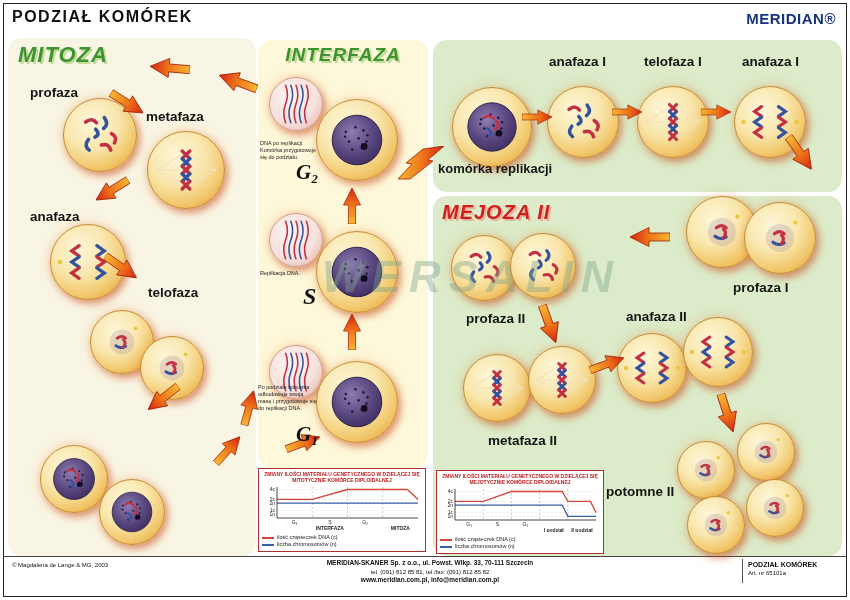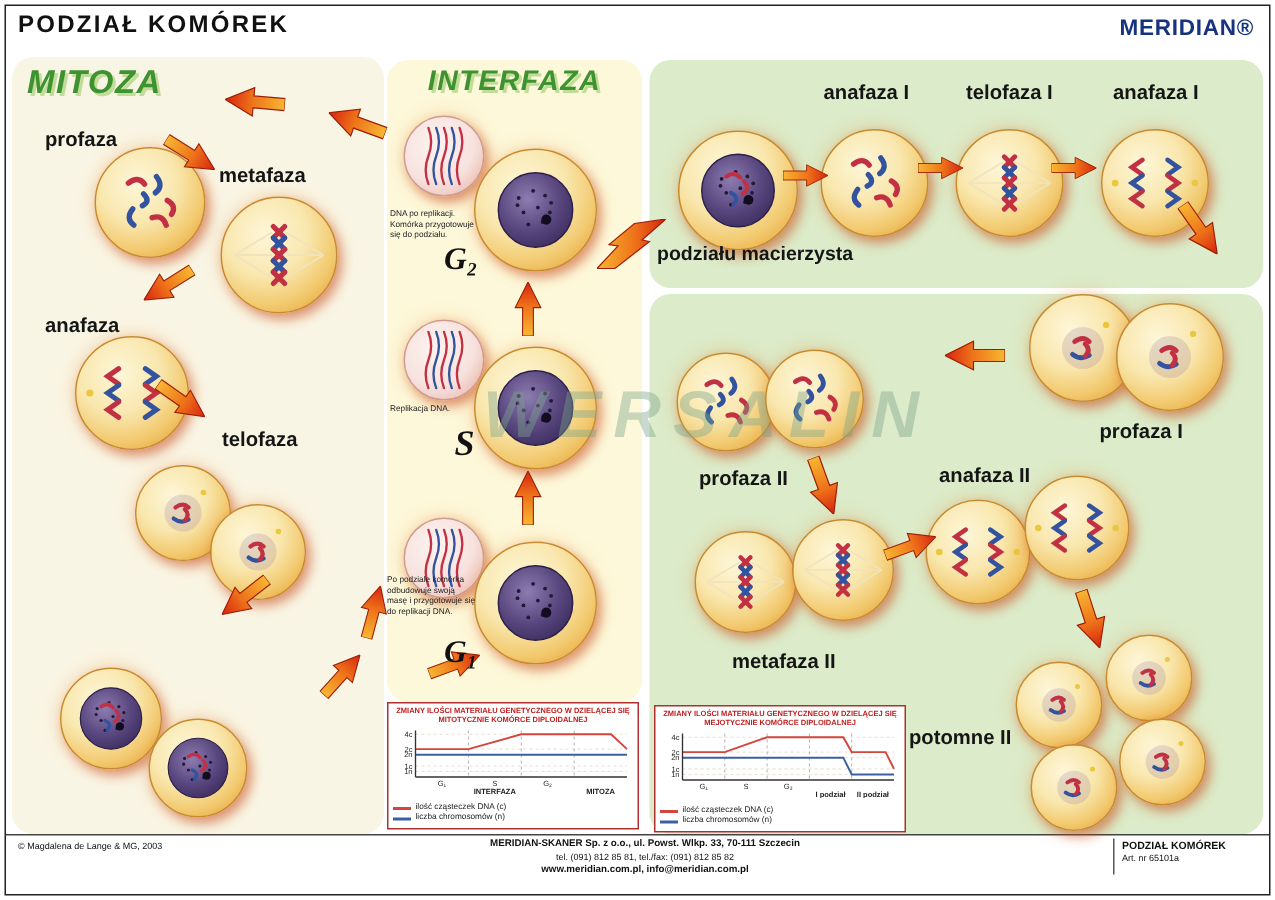--- a/index.html
+++ b/index.html
@@ -513,26 +513,27 @@
   <div class="label" style="left:148px;top:286px">telofaza</div>
 
   <div class="h-green" style="left:258px;top:44px;width:170px;text-align:center;font-size:19px">INTERFAZA</div>
   <div class="note" style="left:260px;top:140px;width:56px">DNA po replikacji. Komórka przygotowuje się do podziału.</div>
   <div class="phase-big" style="left:296px;top:160px">G₂</div>
   <div class="note" style="left:260px;top:270px;width:52px">Replikacja DNA.</div>
   <div class="phase-big" style="left:303px;top:283px;font-size:24px">S</div>
   <div class="note" style="left:258px;top:384px;width:60px">Po podziale komórka odbudowuje swoją masę i przygotowuje się do replikacji DNA.</div>
   <div class="phase-big" style="left:296px;top:422px">G₁</div>
 
-  <div class="label" style="left:438px;top:162px;font-size:13px">podziału macierzysta</div>
+  <div class="label" style="left:438px;top:162px;font-size:13px">komórka replikacji</div>
   <div class="label" style="left:549px;top:55px">anafaza I</div>
   <div class="label" style="left:644px;top:55px">telofaza I</div>
   <div class="label" style="left:742px;top:55px">anafaza I</div>
   <div class="label" style="left:733px;top:281px">profaza I</div>
 
+  <div class="h-red" style="left:442px;top:201px;font-size:20px">MEJOZA II</div>
   <div class="label" style="left:466px;top:312px">profaza II</div>
   <div class="label" style="left:488px;top:434px">metafaza II</div>
   <div class="label" style="left:626px;top:310px">anafaza II</div>
   <div class="label" style="left:606px;top:485px">potomne II</div>
 </div>
 
 <div class="chart-box" style="left:258px;top:468px;width:168px">
   <div class="chart-title">ZMIANY ILOŚCI MATERIAŁU GENETYCZNEGO W DZIELĄCEJ SIĘ MITOTYCZNIE KOMÓRCE DIPLOIDALNEJ</div>
   <svg class="chart-plot" width="160" height="46">
       <line x1="15" y1="5.5" x2="156" y2="5.5" stroke="#ddd3c0" stroke-width="0.5" stroke-dasharray="2,2"></line>

